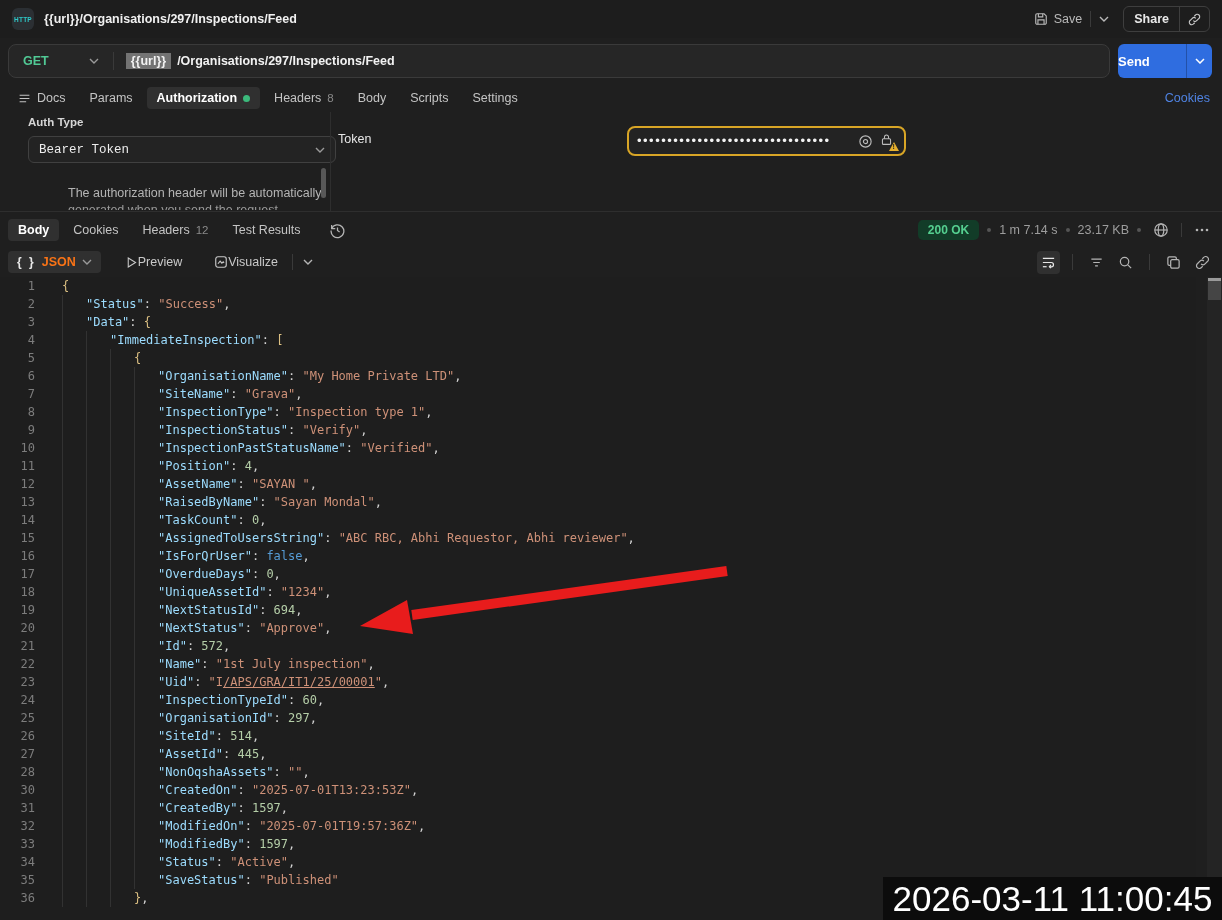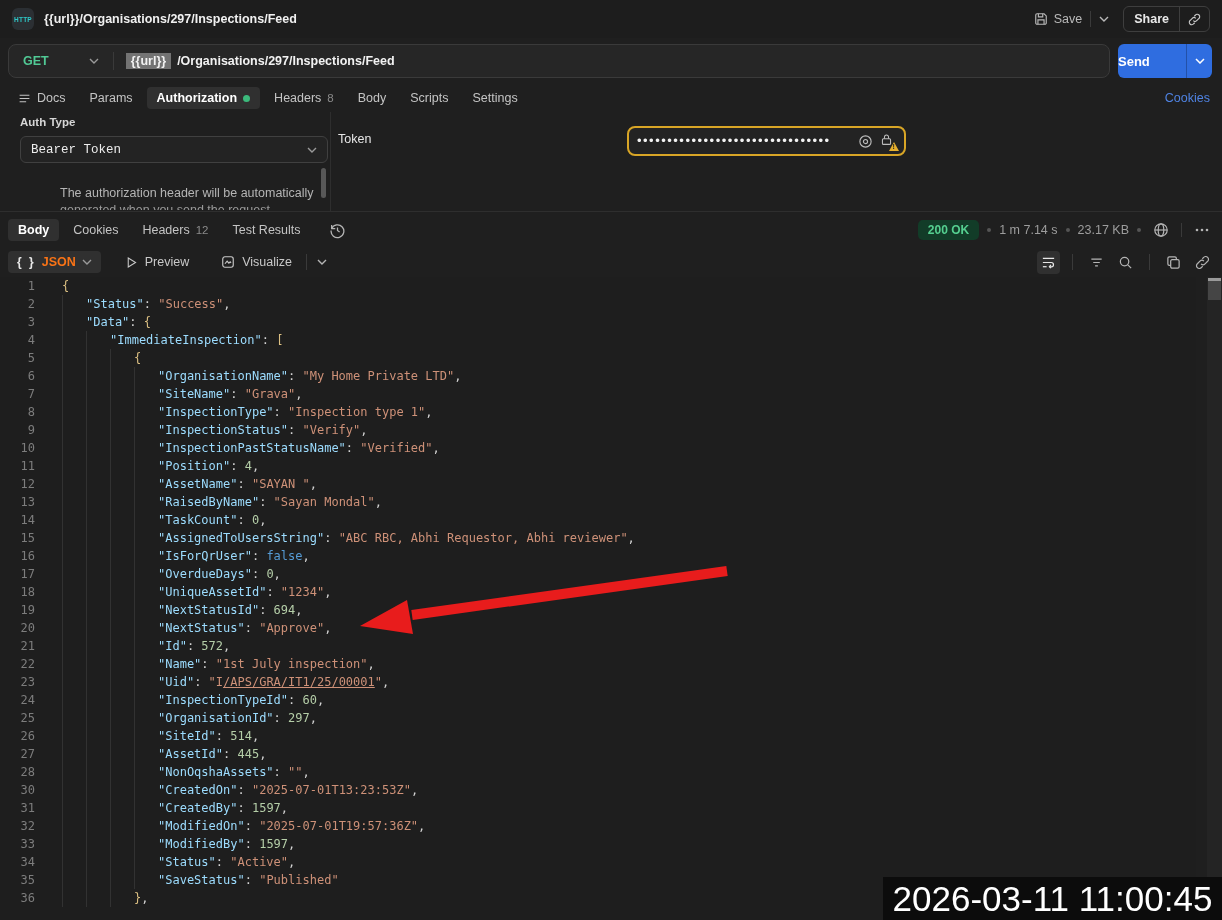--- a/index.html
+++ b/index.html
@@ -50,21 +50,21 @@
               display:flex; align-items:center; gap:4px; }
   .tab { display:flex; align-items:center; gap:6px; padding:4px 10px; border-radius:4px;
          color:#c4c4c4; cursor:pointer; white-space:nowrap; }
   .tab.active { background:#303030; color:#ffffff; font-weight:bold; }
   .tab .dot { width:7px; height:7px; border-radius:50%; background:#3cba7c; }
   .tab .badge { color:#8a8a8a; font-size:11.5px; }
   .cookies-link { margin-left:auto; color:#4f83e3; cursor:pointer; padding-right:4px; }
 
   
   .auth { position:absolute; left:0; top:112px; width:1222px; height:99px; overflow:hidden; }
-  .auth-left { position:absolute; left:20px; top:4px; width:308px; }
+  .auth-left { position:absolute; left:28px; top:4px; width:308px; }
   .auth-type-label { font-size:11.5px; font-weight:bold; color:#d6d6d6; }
   .auth-select { margin-top:8px; height:27px; border:1px solid #404040; border-radius:6px;
                  display:flex; align-items:center; justify-content:space-between;
                  padding:0 10px; cursor:pointer; background:#232323; }
   .auth-select-value { color:#ededed; font-size:12.5px;font-family:Liberation Mono, monospace; }
   .auth-help { margin-top:22px; max-height:25px; overflow:hidden; color:#b5b5b5; line-height:17px;margin-left:40px; }
   .auth-help .l2 { color:#9a9a9a; }
   .auth-vdiv { position:absolute; left:330px; top:0; width:1px; height:99px; background:#2e2e2e; }
   .auth-scrollthumb { position:absolute; left:321px; top:56px; width:5px; height:30px;
                       background:#585858; border-radius:3px; }
@@ -97,21 +97,21 @@
               padding:4px; border-radius:4px; cursor:pointer; }
   .icon-btn.active { background:#303030; color:#e8e8e8; }
   .history-btn { margin-left:10px; }
 
   .resp-toolbar { position:absolute; left:8px; top:36px; right:8px; height:28px;
                   display:flex; align-items:center; }
   .json-pill { display:flex; align-items:center; gap:6px; background:#303030; border-radius:4px;
                padding:4px 9px; cursor:pointer; }
   .json-pill .braces { font-weight:bold; color:#e8e8e8; letter-spacing:2px; font-size:12px; }
   .json-pill .fmt { font-weight:bold; color:#f97316; }
-  .tb-item { display:flex; align-items:center; gap:7px; color:#c9c9c9; padding:4px 8px;
+  .tb-item { display:flex; align-items:center; color:#c9c9c9; padding:4px 8px;
              margin-left:16px; border-radius:4px; cursor:pointer; }
   .tb-vdiv { width:1px; height:16px; background:#3a3a3a; margin:0 6px; }
   .resp-toolbar-right { margin-left:auto; display:flex; align-items:center; gap:6px; }
 
   
   .code-area { position:absolute; left:0; top:65px; width:1196px; height:644px;
                overflow:hidden; background:#1e1e1e;
                font-family:"DejaVu Sans Mono", monospace; font-size:12px; }
   .code-row { display:flex; height:18px; line-height:18px; white-space:pre; }
   .ln { width:48px; text-align:right; padding-right:13px; color:#7d7d7d; flex:none;

